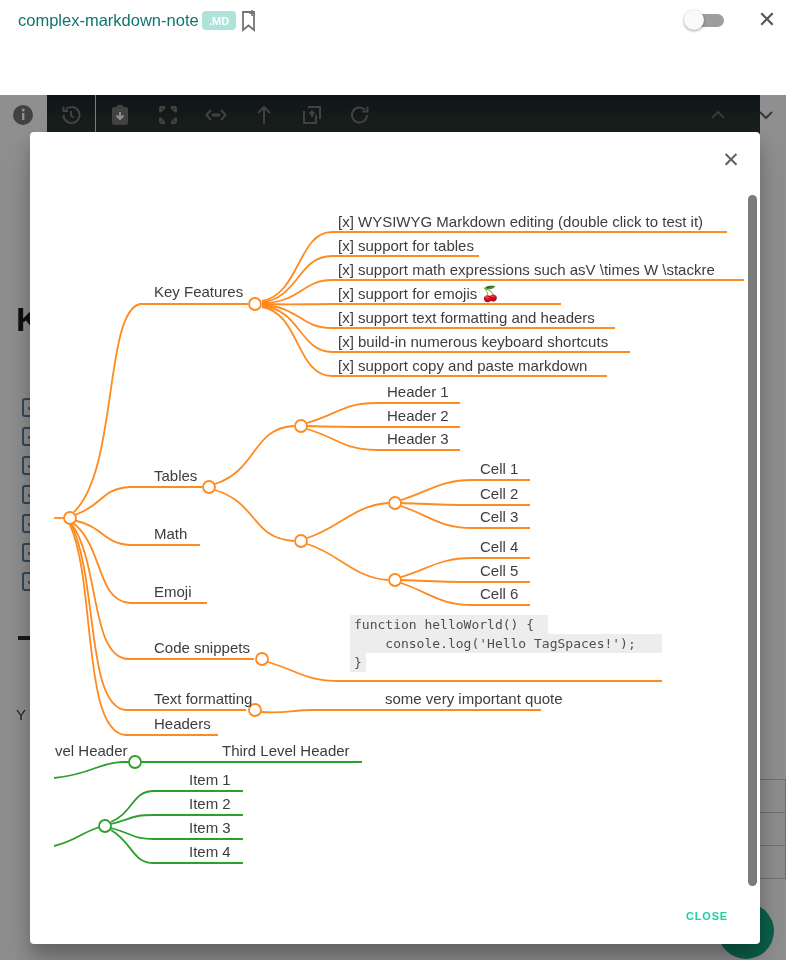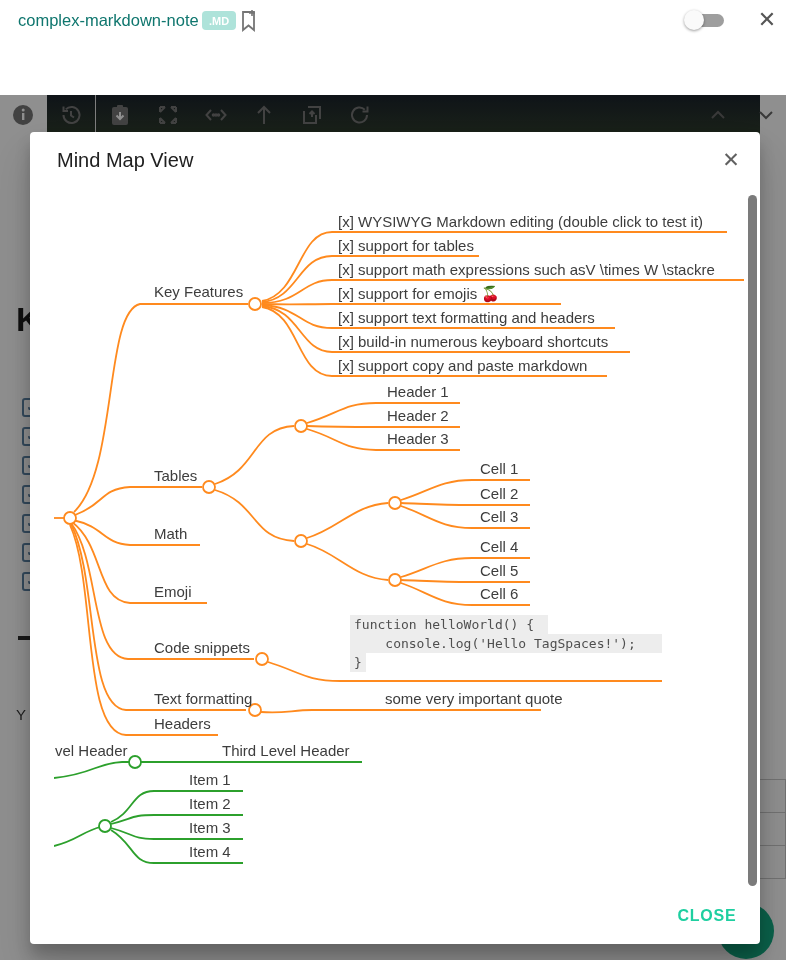--- a/index.html
+++ b/index.html
@@ -37,21 +37,21 @@
   
   #backdrop{left:0;top:95px;width:786px;height:865px;background:rgba(0,0,0,0.44);z-index:5;}
   
   #dialog{left:30px;top:132px;width:730px;height:812px;background:#fff;border-radius:4px;z-index:10;
       box-shadow:0 11px 15px rgba(0,0,0,.2),0 24px 38px rgba(0,0,0,.14);}
   #dialog-title{left:27px;top:17px;font-size:20px;color:#212121;}
   #dialog-close{left:689px;top:16px;width:24px;height:24px;font-size:21px;color:#616161;
       display:flex;align-items:center;justify-content:center;}
   #mindmap-svg{left:24px;top:56px;}
   #dlg-scrollbar{left:718px;top:63px;width:9px;height:691px;border-radius:5px;background:#7b7b7b;}
-  #close-btn{left:638px;top:766px;width:78px;height:36px;color:#1ecfa0;font-size:16px;font-weight:bold;
+  #close-btn{left:638px;top:766px;width:78px;height:36px;color:#1ecfa0;font-size:11px;font-weight:bold;
       letter-spacing:.8px;display:flex;align-items:center;justify-content:center;border-radius:4px;cursor:pointer;}
   .mm-label{font-size:15px;fill:#3d3d3d;}
   .mm-code{font-family:"DejaVu Sans Mono", monospace;font-size:13px;fill:#4f4f4f;}
   svg .branch{fill:none;stroke-width:1.8;}
   svg .node{fill:#fff;stroke-width:1.8;}
   button{border:none;background:none;font-family:inherit;}
 </style>
 </head>
 <body>
 
@@ -140,21 +140,20 @@
 <div class="abs" id="doc-table">
   <div class="doc-row"></div>
   <div class="doc-row"></div>
   <div class="doc-row"></div>
 </div>
 <div class="abs" id="fab"></div>
 
 <div class="abs" id="backdrop"></div>
 
 <div class="abs" id="dialog">
-  <div class="abs" id="dialog-title">Mind Map View</div>
   <div class="abs" id="dialog-close">✕</div>
 
   <svg class="abs" id="mindmap-svg" width="692" height="702" viewBox="54 188 692 702">
 
     <g class="branch" stroke="#ff8a1e">
       <path d="M44,518 H64"></path>
       <path d="M74,512 C118,470 104,312 140,304 H248"></path>
       <path d="M262,301 C300,294 298,232 332,232 H727"></path>
       <path d="M262,302 C298,299 298,256 332,256 H479"></path>
       <path d="M262,303 C300,303 302,280 332,280 H744"></path>

